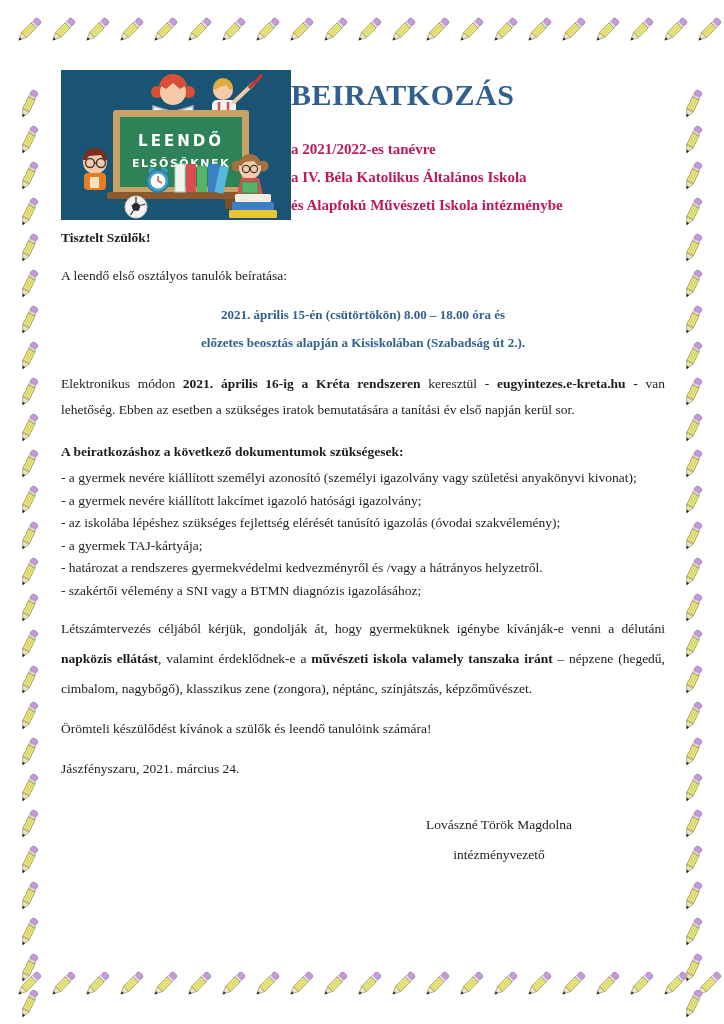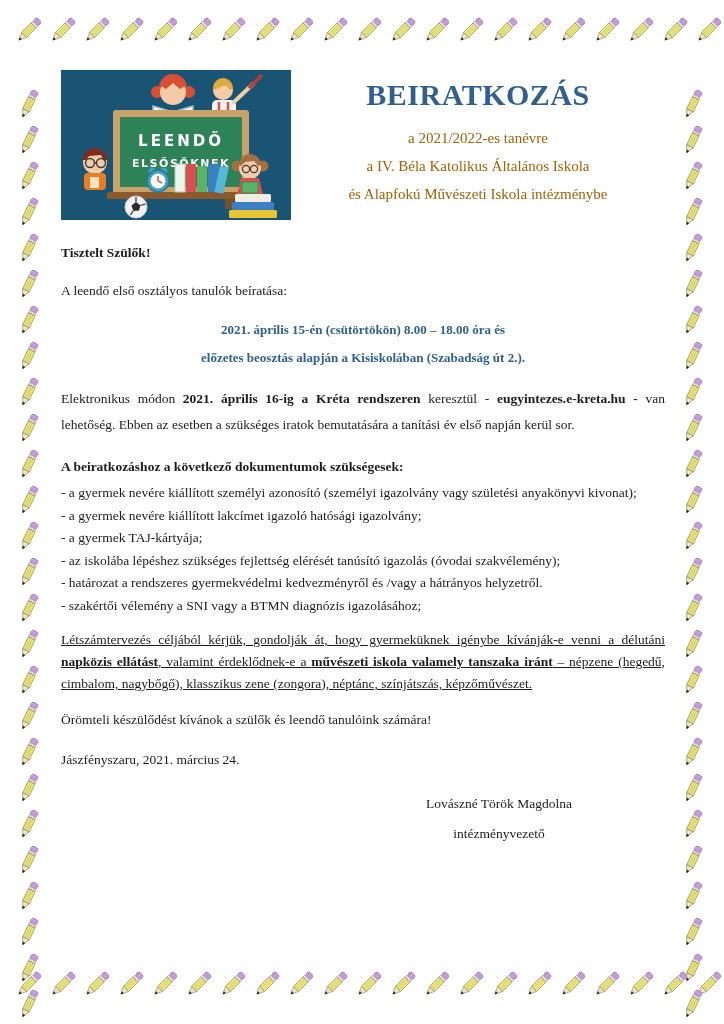--- a/index.html
+++ b/index.html
@@ -15,44 +15,44 @@
   .b-left, .b-right{flex-direction:column; top:86px; height:878px; width:36px;}
   .b-left {left:12px;}
   .b-right{left:676px;}
   .border-strip svg{flex:none;}
 
   
   .content{position:absolute; left:61px; top:70px; width:604px;}
 
   .header-row{display:flex; align-items:flex-start;}
   .illustration{width:230px; height:150px; flex:none; display:block;}
-  .header-text{flex:1; text-align:center; padding-top:2px;}
+  .header-text{flex:1; text-align:left; padding-top:2px;}
   .doc-title{
     font-size:30px; font-weight:bold; color:var(--accent,#31608f);
     letter-spacing:0.5px; line-height:34px; margin-top:6px;
   }
-  .subtitles{margin-top:12px; font-weight:normal; font-size:15px; line-height:28px; color:#a16207;}
+  .subtitles{margin-top:23px; font-weight:bold; font-size:15px; line-height:28px; color:#be185d;}
 
   .body-text{font-size:13.5px; line-height:26px;}
   .salutation{font-weight:bold; margin-top:20px;}
   .intro{margin-top:12px;}
   .highlight{
     color:var(--accent,#31608f); font-weight:bold; text-align:center;
     font-size:13px; line-height:28px; margin-top:12px;
   }
   .para{text-align:justify; margin-top:14px;}
   .para b{font-weight:bold;}
   .para-bold{font-weight:bold; text-align:justify; margin-top:16px;}
   .docs-heading{font-weight:bold; margin-top:16px;}
   .docs{margin-top:2px;}
   .doc-line{line-height:22.5px;}
-  .para-planning{line-height:22px; margin-top:12px;text-decoration:underline;}
+  .para-planning{line-height:30px; margin-top:12px;}
   .closing{margin-top:12px;}
   .dateline{margin-top:14px;}
-  .signature{margin-top:16px; width:280px; margin-left:298px; text-align:center; line-height:30px;}
+  .signature{margin-top:28px; width:280px; margin-left:298px; text-align:center; line-height:30px;}
 
   .board-text{font-family:"DejaVu Sans", sans-serif; fill:#ffffff; font-weight:bold;}
 </style>
 </head>
 <body>
 
 <div class="page">
 
   <div class="border-strip b-top">
       <svg width="34" height="36" viewBox="-17 -18 34 36">
@@ -1214,39 +1214,39 @@
         <div class="subtitles">
           <div>a 2021/2022-es tanévre</div>
           <div>a IV. Béla Katolikus Általános Iskola</div>
           <div>és Alapfokú Művészeti Iskola intézménybe</div>
         </div>
       </div>
     </div>
 
     <div class="body-text">
 
-      <p class="salutation" style="margin:20px 0 0 0;">Tisztelt Szülők!</p>
+      <p class="salutation" style="margin:5px 0 0 0;">Tisztelt Szülők!</p>
 
       <p class="intro" style="margin:12px 0 0 0;">A leendő első osztályos tanulók beíratása:</p>
 
       <div class="highlight">
         <div>2021. április 15-én (csütörtökön) 8.00 – 18.00 óra és</div>
         <div>előzetes beosztás alapján a Kisiskolában (Szabadság út 2.).</div>
       </div>
 
       <p class="para" style="margin:14px 0 0 0;"><span>Elektronikus módon </span><b>2021. április 16-ig a Kréta rendszeren</b><span> keresztül - </span><b>eugyintezes.e-kreta.hu - </b><span>van lehetőség. Ebben az esetben a szükséges iratok bemutatására a tanítási év első napján kerül sor.</span></p>
 
 
       <p class="docs-heading" style="margin:16px 0 0 0;">A beiratkozáshoz a következő dokumentumok szükségesek:</p>
 
       <div class="docs">
           <div class="doc-line">- a gyermek nevére kiállított személyi azonosító (személyi igazolvány vagy születési anyakönyvi kivonat);</div>
           <div class="doc-line">- a gyermek nevére kiállított lakcímet igazoló hatósági igazolvány;</div>
+          <div class="doc-line">- az iskolába lépéshez szükséges fejlettség elérését tanúsító igazolás (óvodai szakvélemény);</div>
           <div class="doc-line">- a gyermek TAJ-kártyája;</div>
-          <div class="doc-line">- az iskolába lépéshez szükséges fejlettség elérését tanúsító igazolás (óvodai szakvélemény);</div>
           <div class="doc-line">- határozat a rendszeres gyermekvédelmi kedvezményről és /vagy a hátrányos helyzetről.</div>
           <div class="doc-line">- szakértői vélemény a SNI vagy a BTMN diagnózis igazolásához;</div>
         </div>
 
       <p class="para para-planning" style="margin:12px 0 0 0;"><span>Létszámtervezés céljából kérjük, gondolják át, hogy gyermeküknek igénybe kívánják-e venni a délutáni </span><b>napközis ellátást</b><span>, valamint érdeklődnek-e a </span><b>művészeti iskola valamely tanszaka iránt</b><span> – népzene (hegedű, cimbalom, nagybőgő), klasszikus zene (zongora), néptánc, színjátszás, képzőművészet.</span></p>
 
       <p class="closing" style="margin:12px 0 0 0;">Örömteli készülődést kívánok a szülők és leendő tanulóink számára!</p>
 
       <p class="dateline" style="margin:14px 0 16px 0;">Jászfényszaru, 2021. március 24.</p>
 

